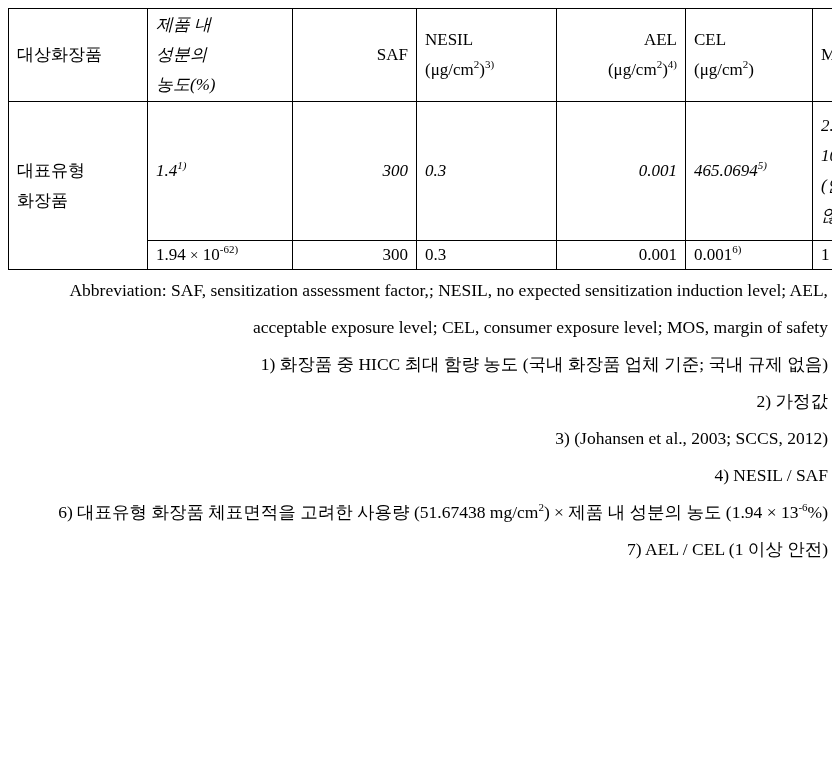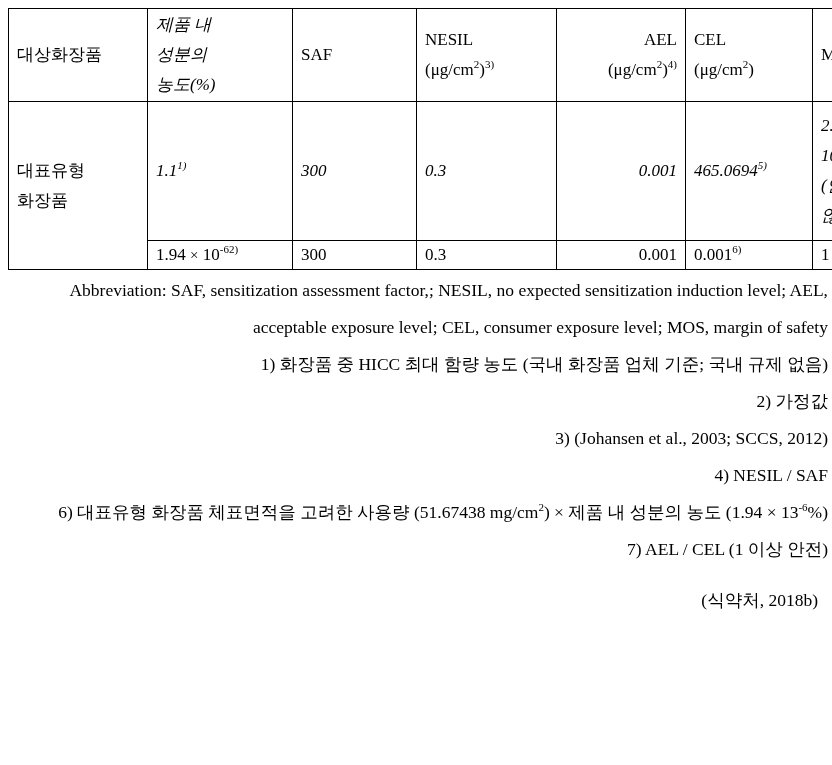--- a/index.html
+++ b/index.html
@@ -36,21 +36,21 @@
   table.data td {
     border: 1px solid #000000;
     vertical-align: middle;
     padding: 0 8px;
     font-size: 17px;
     line-height: 30px;
     font-weight: 400;
   }
   td.c0 { width: 122px; }
   td.c1 { width: 128px; }
-  td.c2 { width: 107px; }
+  td.c2 { width: 107px; text-align: right; }
   td.c3 { width: 123px; }
   td.c4 { width: 112px; text-align: right; }
   td.c5 { width: 110px; }
   td.c6 { width: 115px; }
 
   tr.head td { height: 92px; }
   tr.row1 td { height: 138px; }
   tr.row2 td { height: 28px; line-height: 26px; }
 
   td.midcell { vertical-align: middle; }
@@ -117,21 +117,21 @@
             <span class="hd-line"><span>MOS</span></span>
           </td>
         </tr>
 
         <tr class="row1">
           <td class="c0 midcell" rowspan="2">
             <span class="hd-line ko">대표유형</span>
             <span class="hd-line ko">화장품</span>
           </td>
           <td class="c1 topcell">
-            <span>1.1</span><sup>1)</sup>
+            <span>1.4</span><sup>1)</sup>
           </td>
           <td class="c2 topcell">
             <span>300</span>
           </td>
           <td class="c3 topcell">
             <span>0.3</span>
           </td>
           <td class="c4 topcell">
             <span>0.001</span>
           </td>
@@ -174,16 +174,15 @@
   </div>
 
   <div class="notes">
     <div class="note abbr">Abbreviation: SAF, sensitization assessment factor,; NESIL, no expected sensitization induction level; AEL, acceptable exposure level; CEL, consumer exposure level; MOS, margin of safety</div>
     <div class="note ko">1) 화장품 중 HICC 최대 함량 농도 (국내 화장품 업체 기준; 국내 규제 없음)</div>
     <div class="note ko">2) 가정값</div>
     <div class="note">3) (Johansen et al., 2003; SCCS, 2012)</div>
     <div class="note">4) NESIL / SAF</div>
     <div class="note ko"><span>6) 대표유형 화장품 체표면적을 고려한 사용량 (51.67438 mg/cm</span><sup>2</sup><span>) × 제품 내 성분의 농도 (1.94 × 13</span><sup>-6</sup><span>%)</span></div>
     <div class="note ko">7) AEL / CEL (1 이상 안전)</div>
-    <div class="note cite ko">(식약처, 2018b)</div>
   </div>
 
 </div>
 
 </body></html>

